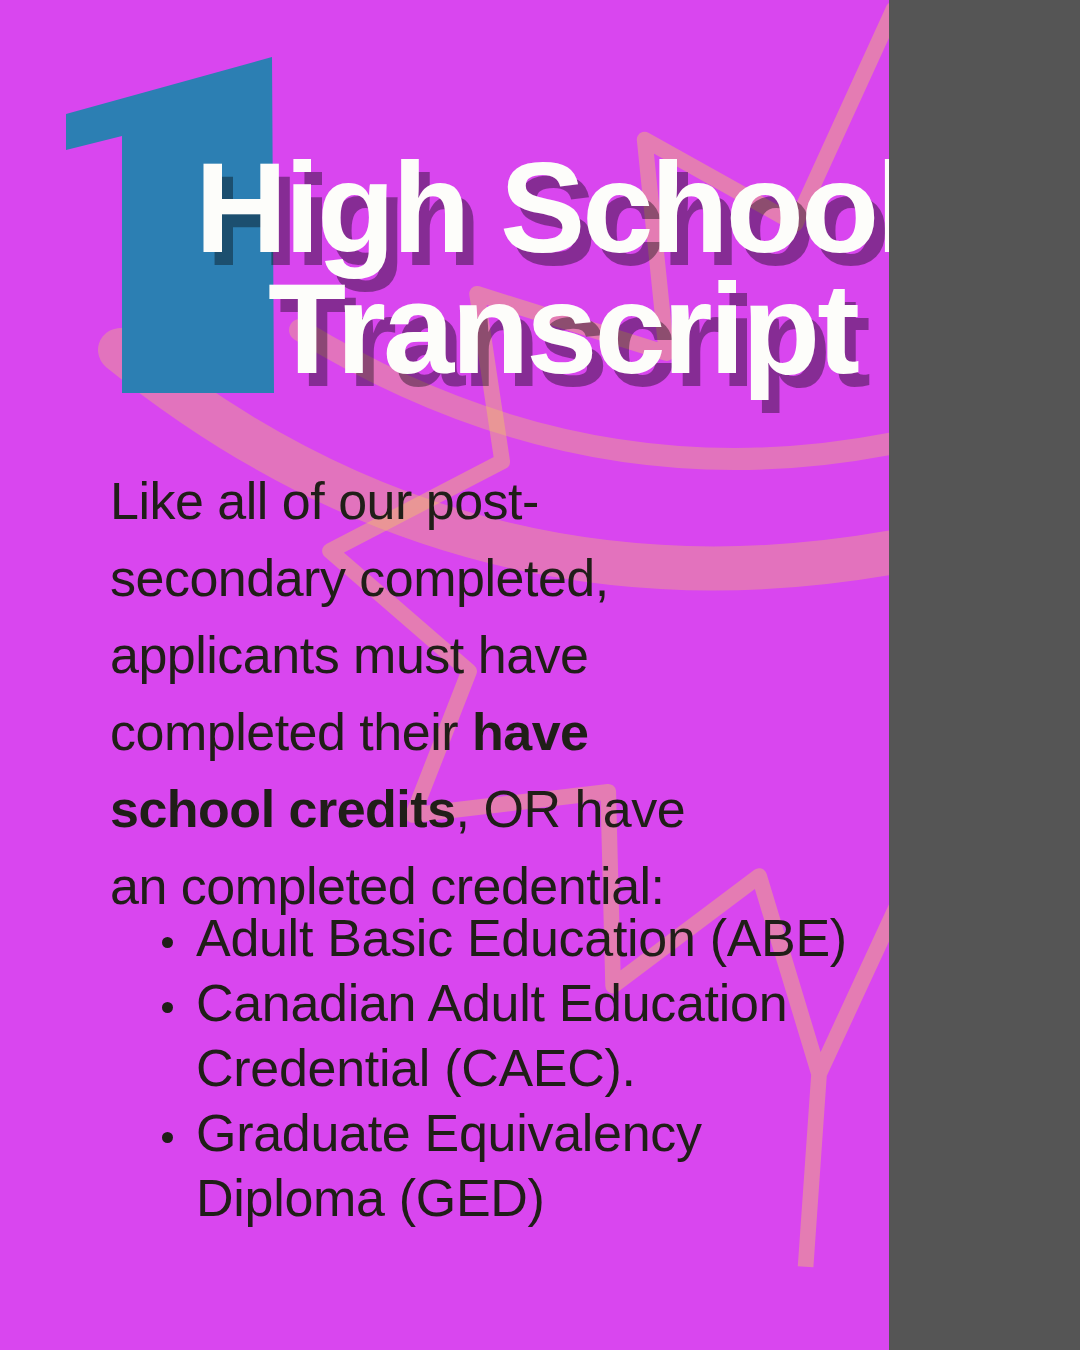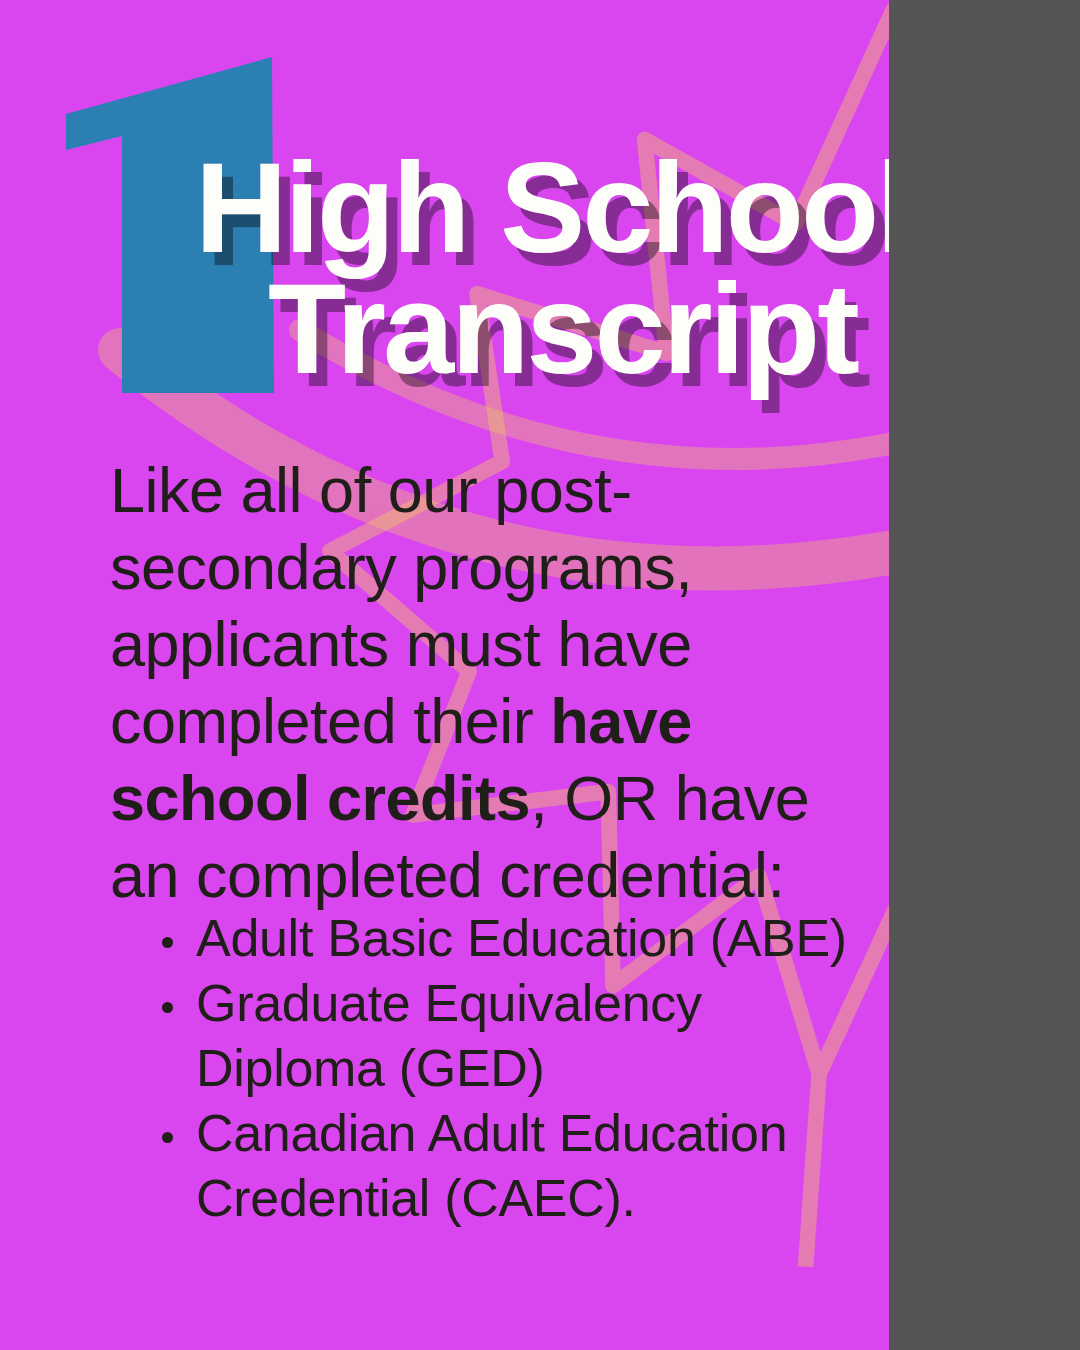--- a/index.html
+++ b/index.html
@@ -24,22 +24,22 @@
   .title-shadow{
     color:#000;
     opacity:0.38;
     mix-blend-mode:multiply;
     transform:translate(11px,13px);
   }
   .t1{left:195px;top:144px;}
   .t2{left:268px;top:265px;}
   .intro{
     position:absolute;
-    left:110px;top:452px;
-    font-size:63px;
+    left:110px;top:463px;
+    font-size:52px;
     line-height:77px;
     color:#201E18;
     letter-spacing:-0.5px;
   }
   .pline{white-space:nowrap;}
   .pline .b{font-weight:700;}
   .bullets{
     position:absolute;
     left:162px;top:906px;
     font-size:52px;
@@ -76,43 +76,43 @@
     <polygon points="272,57 274,393 122,393 122,136 66,150 66,114" fill="#2C7FB3"></polygon>
   </svg>
 
   <div class="title-line t1 title-shadow">High School</div>
   <div class="title-line t2 title-shadow">Transcript</div>
   <div class="title-line t1 title-fg">High School</div>
   <div class="title-line t2 title-fg">Transcript</div>
 
   <div class="intro">
       <div class="pline"><span>Like all of our post-</span></div>
-      <div class="pline"><span>secondary programs,</span></div>
+      <div class="pline"><span>secondary completed,</span></div>
       <div class="pline"><span>applicants must have</span></div>
       <div class="pline"><span>completed their </span><span class="b">have</span></div>
       <div class="pline"><span class="b">school credits</span><span>, OR have</span></div>
       <div class="pline"><span>an completed credential:</span></div>
     </div>
 
   <div class="bullets">
       <div class="bullet">
         <span class="dot"></span>
         <div class="btext">
           <div>Adult Basic Education (ABE)</div>
         </div>
       </div>
       <div class="bullet">
         <span class="dot"></span>
         <div class="btext">
-          <div>Graduate Equivalency</div>
-          <div>Diploma (GED)</div>
+          <div>Canadian Adult Education</div>
+          <div>Credential (CAEC).</div>
         </div>
       </div>
       <div class="bullet">
         <span class="dot"></span>
         <div class="btext">
-          <div>Canadian Adult Education</div>
-          <div>Credential (CAEC).</div>
+          <div>Graduate Equivalency</div>
+          <div>Diploma (GED)</div>
         </div>
       </div>
     </div>
 
 </div>
 
 </body></html>

